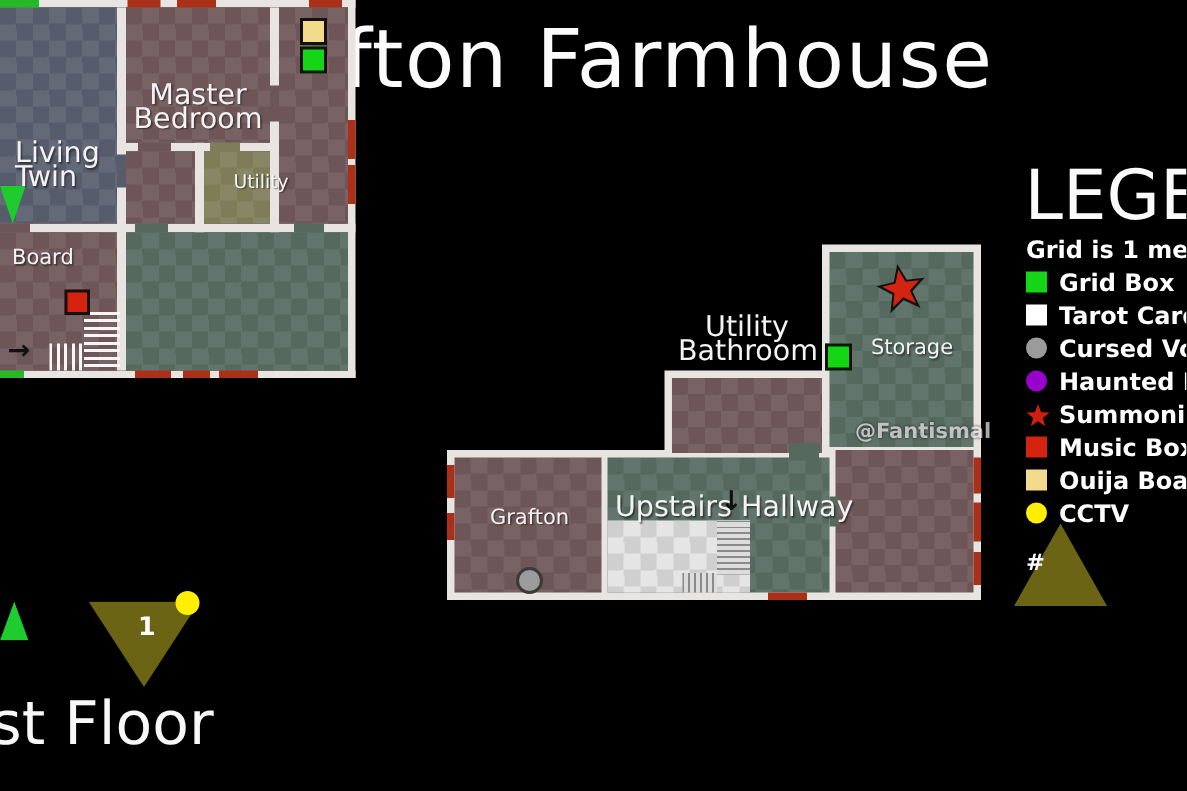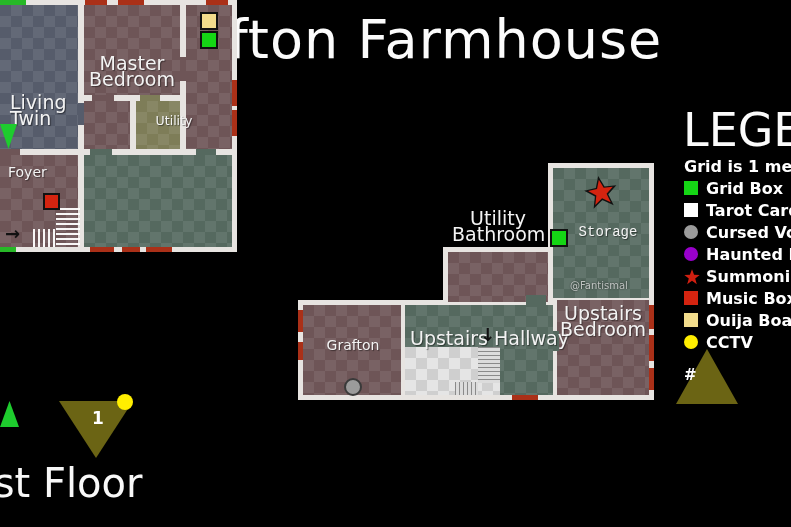--- a/index.html
+++ b/index.html
@@ -5,21 +5,21 @@
   html,body{margin:0;padding:0;background:#000;}
   #stage{position:relative;width:791px;height:527px;background:#000;overflow:hidden;
          font-family:"DejaVu Sans",sans-serif;color:#fff;}
   .abs{position:absolute;}
   
   .map-title{left:0;top:8;width:791px;text-align:center;font-size:54px;line-height:80px;
              letter-spacing:1px;color:#fbfbfb;}
   .floor-title{font-size:40px;color:#f8f8f8;white-space:nowrap;}
   .room-label{font-size:19px;line-height:16px;color:#f3f3f3;text-align:center;
               text-shadow:1px 1px 1px rgba(0,0,0,.45);}
-  .watermark{font-size:10px;color:#e0e0e0;opacity:.75;text-shadow:0 0 2px #000;}
+  .watermark{font-size:14px;color:#e0e0e0;opacity:.75;text-shadow:0 0 2px #000;font-weight:bold;}
   
   .room{background-image:repeating-conic-gradient(rgba(255,255,255,.08) 0deg 90deg, transparent 90deg 180deg);
         background-size:22px 22px;}
   .mauve{background-color:#6e5557;}
   .bluegray{background-color:#565c6b;}
   .teal{background-color:#55695f;}
   .khaki{background-color:#7e7d58;}
   .stairs-light{background-color:#cfcfcf;background-image:repeating-conic-gradient(rgba(255,255,255,.45) 0deg 90deg, transparent 90deg 180deg);background-size:22px 22px;}
   .wall{background:#e7e4e1;}
   .win{background:#aa3018;}
@@ -96,21 +96,21 @@
     <div class="abs tread-v" style="left:33px;top:229px;width:23px;height:18px;"></div>
     <div class="abs arrow" style="left:5px;top:228px;">→</div>
 
     <div class="abs sq" style="left: 200px; top: 12px; width: 14px; height: 14px; background-color: rgb(242, 220, 140);"></div>
     <div class="abs sq" style="left: 200px; top: 31px; width: 14px; height: 14px; background-color: rgb(21, 214, 21);"></div>
     <div class="abs sq" style="left: 43px; top: 193px; width: 13px; height: 13px; background-color: rgb(212, 36, 16);"></div>
 
     <div class="abs room-label" style="left:10px;top:94px;width:70px;text-align:left;">Living Twin</div>
     <div class="abs room-label" style="left:86px;top:55px;width:92px;">Master Bedroom</div>
     <div class="abs room-label" style="left:134px;top:113px;width:48px;font-size:12.5px;margin-left:16px;">Utility</div>
-    <div class="abs room-label" style="left:8px;top:164px;width:60px;text-align:left;font-size:14px;">Foyer</div>
+    <div class="abs room-label" style="left:8px;top:164px;width:60px;text-align:left;font-size:14px;">Board</div>
   </div>
 
   <div class="abs" style="left: 117px; top: 394px; width: 16px; height: 16px; border-radius: 50%; z-index: 6; background-color: rgb(255, 238, 0);"></div>
   <div class="abs green-tri tri-down" style="left:0;top:124px;width:17px;height:25px;"></div>
   <div class="abs green-tri tri-up" style="left:0;top:401px;width:19px;height:26px;"></div>
   <div class="abs olive tri-down" style="left:59px;top:401px;width:74px;height:57px;z-index:5;"></div>
   <div class="abs" style="left:88px;top:408px;width:20px;text-align:center;font-size:17px;font-weight:bold;z-index:7;">1</div>
 
   <div class="abs" style="left:298px;top:163px;width:360px;height:240px;">
 
@@ -141,22 +141,21 @@
 
     <div class="abs win" style="left:0;top:147px;width:5px;height:22px;"></div>
     <div class="abs win" style="left:0;top:179px;width:5px;height:18px;"></div>
     <div class="abs win" style="left:351px;top:142px;width:5px;height:24px;"></div>
     <div class="abs win" style="left:351px;top:172px;width:5px;height:26px;"></div>
     <div class="abs win" style="left:351px;top:205px;width:5px;height:22px;"></div>
     <div class="abs win" style="left:214px;top:232px;width:26px;height:5px;"></div>
 
     <div class="abs room-label" style="left:12px;top:174px;width:86px;font-size:14px;">Grafton</div>
     <div class="abs room-label" style="left:112px;top:155px;width:140px;white-space:nowrap;margin-top:12px;">Upstairs Hallway</div>
-    <div class="abs room-label" style="left:259px;top:142px;width:92px;">Upstairs Bedroom</div>
-    <div class="abs room-label" style="left:266px;top:61px;width:88px;font-size:14px;white-space:nowrap;font-family:Liberation Mono, monospace;">Storage</div>
+    <div class="abs room-label" style="left:266px;top:61px;width:88px;font-size:14px;white-space:nowrap;">Storage</div>
     <div class="abs watermark" style="left:272px;top:117px;">@Fantismal</div>
   </div>
 
   <div class="abs room-label" style="left:452px;top:210px;width:92px;">Utility Bathroom</div>
 
   <div class="abs olive tri-up" style="left:676px;top:349px;width:62px;height:55px;"></div>
   <div class="abs" style="left:684px;top:366px;width:20px;font-size:15px;font-weight:bold;">#</div>
 
   <div class="abs floor-title" style="left:-54px;top:460px;">First Floor</div>
 

